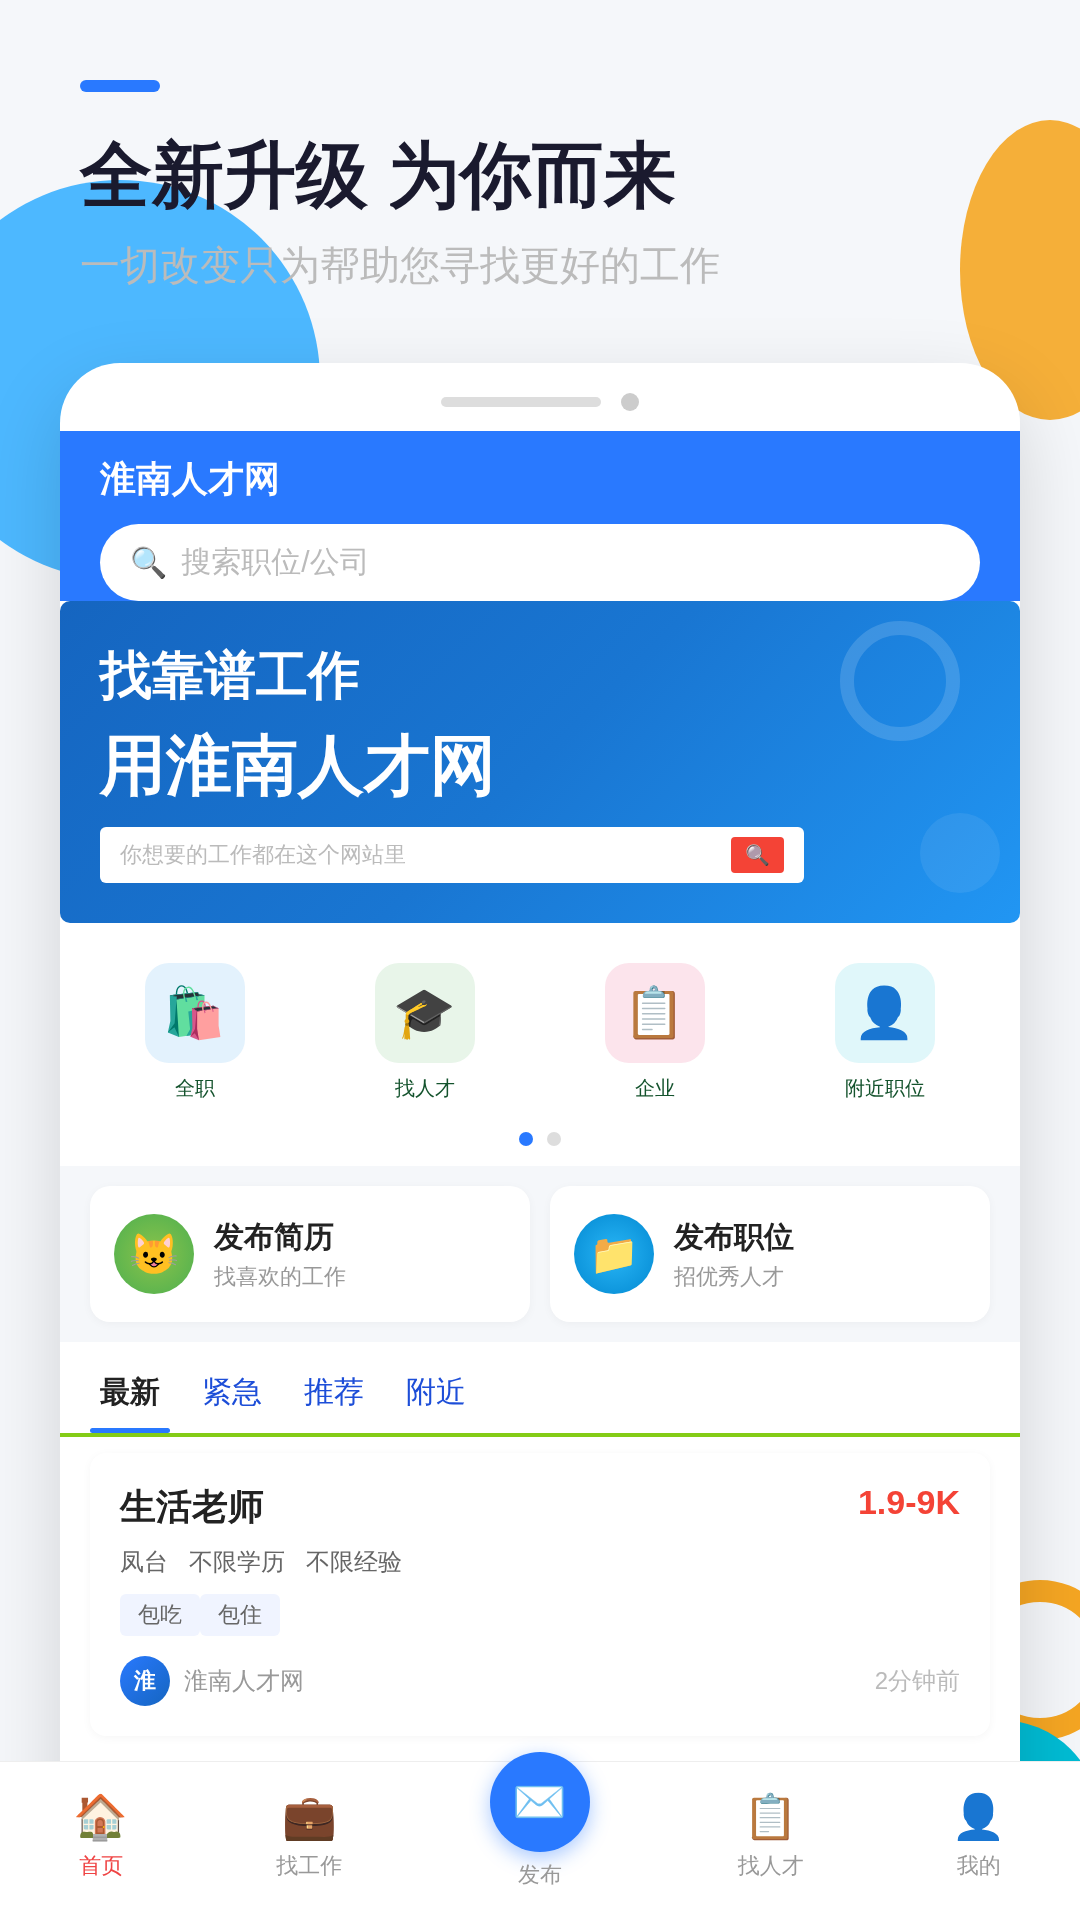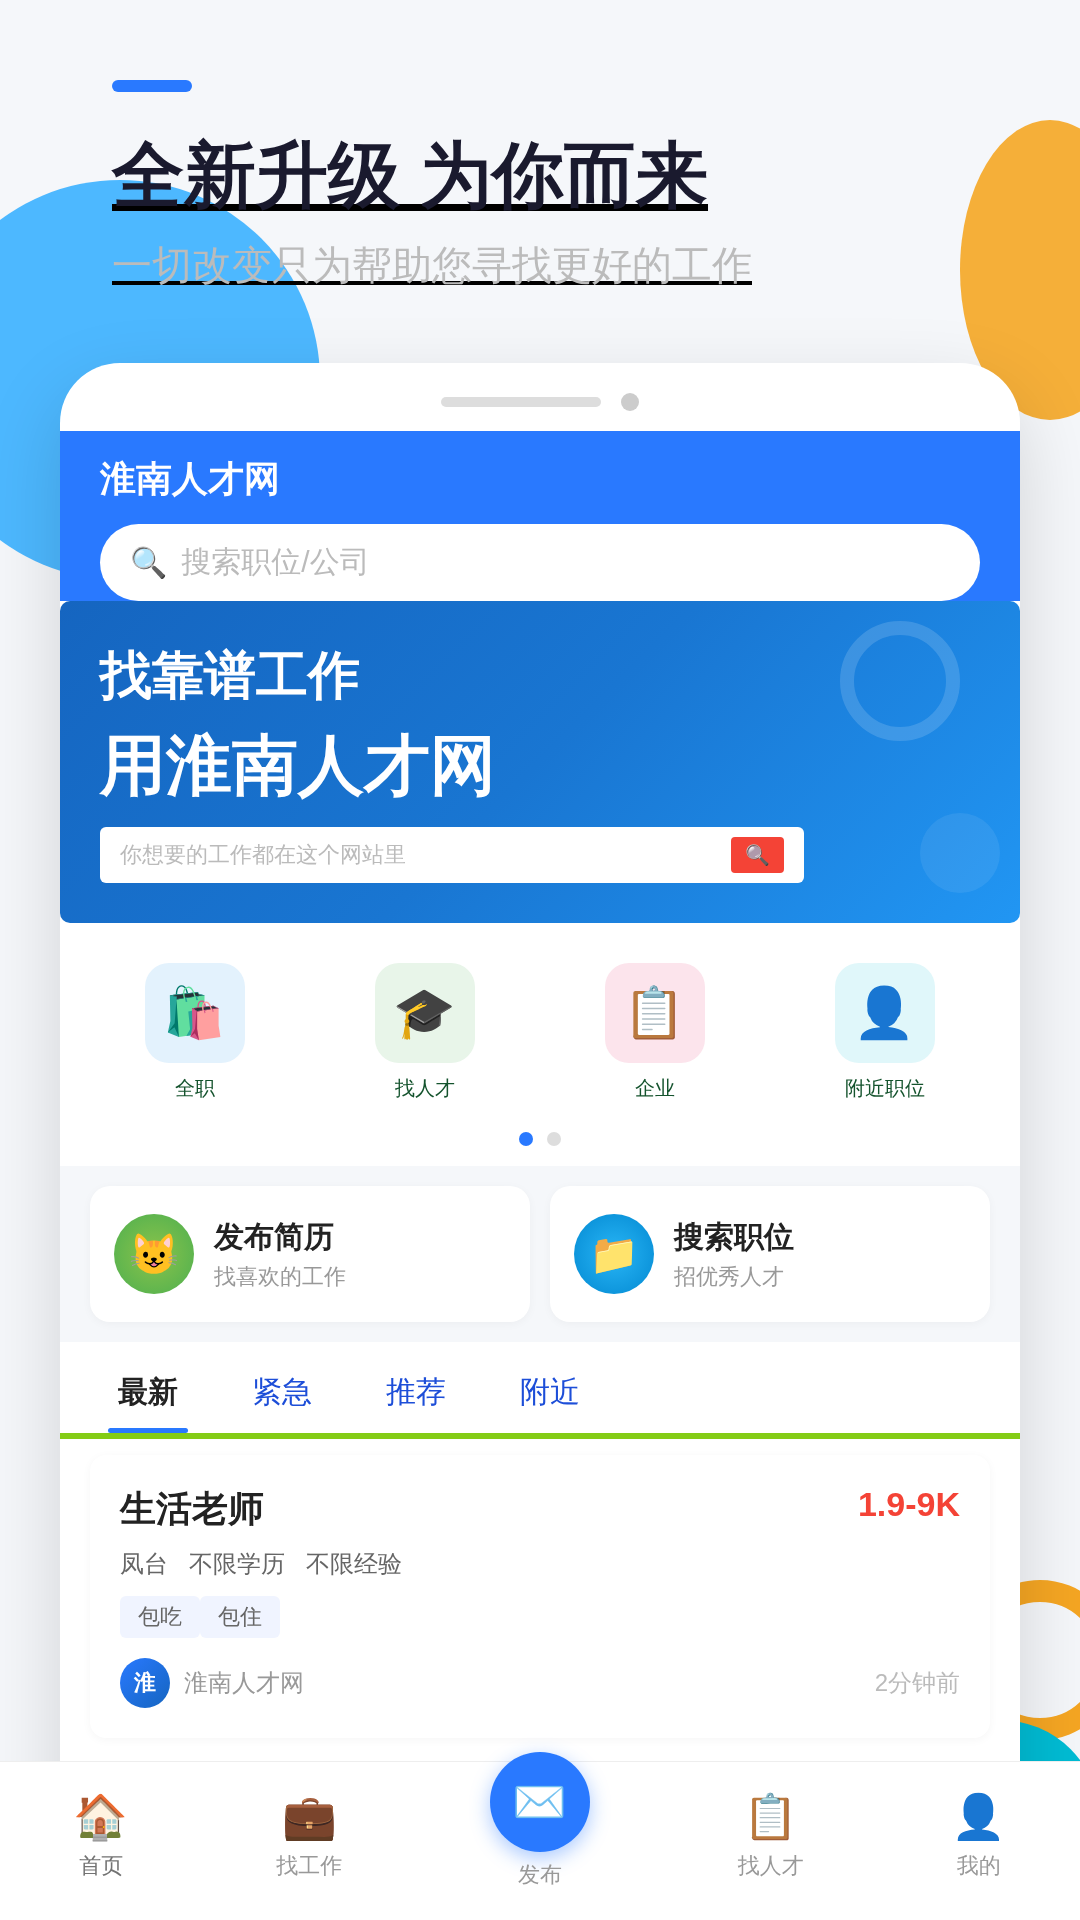--- a/index.html
+++ b/index.html
@@ -53,23 +53,22 @@
       width: 200px;
       height: 200px;
       background: #00bcd4;
       border-radius: 50% 50% 0 50%;
       z-index: 0;
     }
 
     
     .header-area {
       position: relative;
-      padding: 80px 80px 40px 112px;
+      padding: 80px 80px 40px 80px;
       z-index: 1;
-      text-decoration: underline;
     }
     .header-dash {
       width: 80px;
       height: 12px;
       background: #2979ff;
       border-radius: 6px;
       margin-bottom: 40px;
     }
     .header-title {
       font-size: 72px;
@@ -282,23 +281,23 @@
     .qa-green { background: radial-gradient(circle, #8bc34a, #4caf50); }
     .qa-blue { background: radial-gradient(circle, #29b6f6, #0288d1); }
     .quick-action-text {}
     .qa-title { font-size: 30px; font-weight: 600; color: #222; }
     .qa-subtitle { font-size: 22px; color: #999; margin-top: 4px; }
 
     
     .tabs-container {
       background: #fff;
       display: flex;
-      padding: 10px 30px 0 48px;
-      gap: 54px;
-      border-bottom: 6px solid #84cc16;
+      padding: 10px 30px 0 30px;
+      gap: 22px;
+      border-bottom: 4px solid #84cc16;
     }
     .tab-item {
       padding: 20px 10px;
       font-size: 30px;
       color: #1d4ed8;
       cursor: pointer;
       position: relative;
     }
     .tab-item.active {
       color: #222;
@@ -398,21 +397,21 @@
       align-items: center;
       gap: 8px;
       cursor: pointer;
     }
     .nav-icon {
       font-size: 44px;
       color: #999;
     }
     .nav-icon.active { color: #2979ff; }
     .nav-label { font-size: 22px; color: #999; }
-    .nav-label.active { color: #737373; }
+    .nav-label.active { color: #ef4444; }
     .nav-publish {
       background: #2979ff;
       border-radius: 50%;
       width: 100px;
       height: 100px;
       display: flex;
       align-items: center;
       justify-content: center;
       margin-top: -30px;
       box-shadow: 0 6px 20px rgba(41,121,255,0.4);
@@ -490,21 +489,21 @@
     <div class="quick-action-card">
       <div class="quick-action-icon qa-green">😺</div>
       <div class="quick-action-text">
         <div class="qa-title">发布简历</div>
         <div class="qa-subtitle">找喜欢的工作</div>
       </div>
     </div>
         <div class="quick-action-card">
       <div class="quick-action-icon qa-blue">📁</div>
       <div class="quick-action-text">
-        <div class="qa-title">搜索职位</div>
+        <div class="qa-title">发布职位</div>
         <div class="qa-subtitle">招优秀人才</div>
       </div>
     </div>
       </div>
 
     <div class="tabs-container">
     <div class="tab-item active">最新</div>
         <div class="tab-item">紧急</div>
         <div class="tab-item">推荐</div>
         <div class="tab-item">附近</div>

